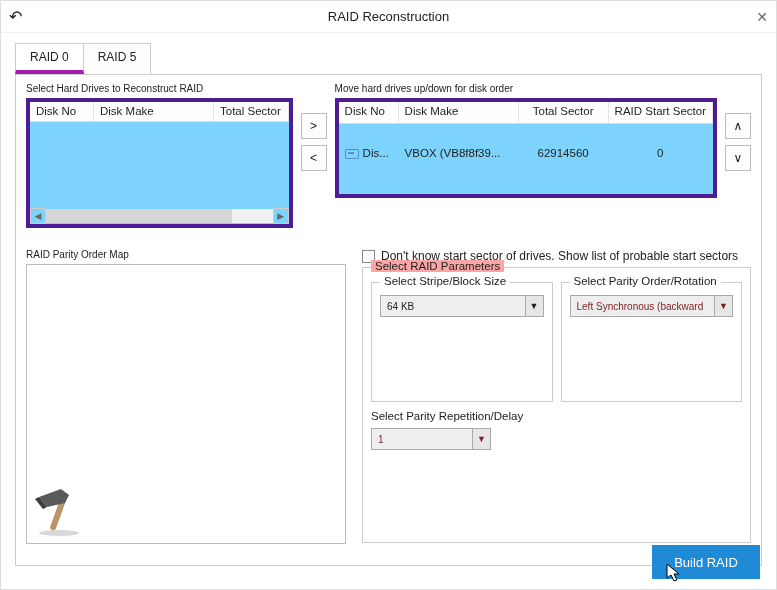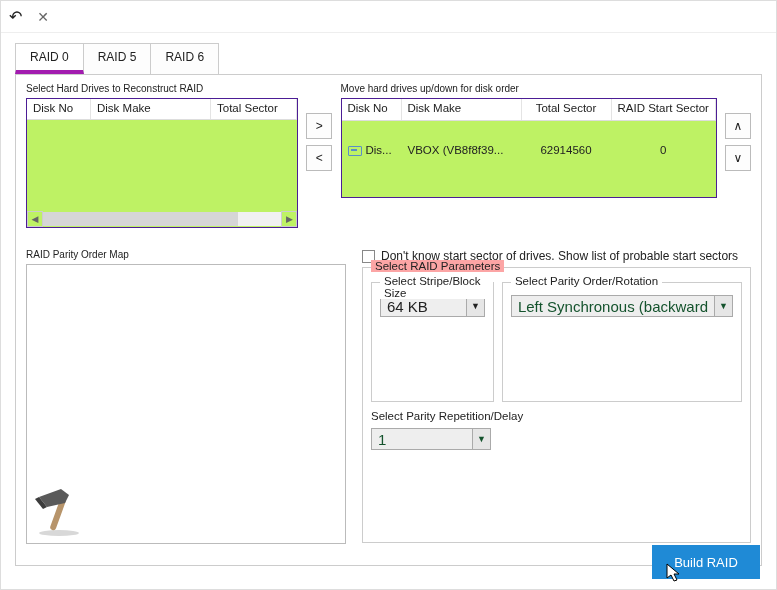--- a/index.html
+++ b/index.html
@@ -12,21 +12,21 @@
   .tabbar { display:flex; padding:10px 14px 0 14px; }
   .tab { padding:6px 14px; border:1px solid #ccc; border-bottom:none; background:#fdfdfd; font-size:12px; cursor:pointer; margin-right:-1px; }
   .tab.active { background:#fff; border-bottom:4px solid #a21caf; position:relative; z-index:2; }
   .tabpanel { border:1px solid #ccc; margin:0 14px 8px 14px; padding:8px 10px 10px 10px; height:492px; position:relative; }
   .cols { display:flex; gap:8px; height:150px; }
   .leftcol { width:292px; }
   .midbtns { width:28px; display:flex; flex-direction:column; gap:6px; padding-top:30px; }
   .rightcol { flex:1; position:relative; }
   .farbtns { width:28px; display:flex; flex-direction:column; gap:6px; padding-top:30px; }
   .seclabel { font-size:10px; margin-bottom:4px; }
-  .listbox { border:1px solid #4c1d95; background:#bef264; }
+  .listbox { border:4px solid #4c1d95; background:#7dd3fc; }
   .lhead { display:flex; background:#fff; border-bottom:1px solid #ddd; height:22px; }
   .lhead .cell { padding:3px 6px; border-right:1px solid #e4e4e4; font-size:11.5px; white-space:nowrap; overflow:hidden; }
   .lbody { height:96px; overflow:hidden; }
   .lrow { display:flex; height:20px; align-items:center; }
   .lrow .cell { padding:2px 6px; border-right:1px solid transparent; font-size:11.5px; white-space:nowrap; overflow:hidden; text-overflow:ellipsis;margin-top:38px; }
   .hscroll { height:16px; display:flex; align-items:center; }
   .hscroll .arrow { width:16px; height:16px; border:1px solid #ccc; display:flex; align-items:center; justify-content:center; font-size:9px; color:#666; }
   .hscroll .track { flex:1; background:#f1f1f1; height:14px; position:relative; }
   .hscroll .thumb { position:absolute; left:0; top:0; height:14px; width:82%; background:#d6d6d6; }
   .sqbtn { width:26px; height:26px; border:1px solid #bbb; background:#fdfdfd; display:flex; align-items:center; justify-content:center; font-size:12px; cursor:pointer; }
@@ -37,44 +37,44 @@
   .rightlow { flex:1; display:flex; flex-direction:column; }
   .chkline { display:flex; align-items:center; gap:6px; font-size:12px; margin-bottom:4px; }
   .chkbox { width:13px; height:13px; border:1px solid #888; background:#fff; }
   .group { border:1px solid #ccc; padding:6px 8px 8px 8px; position:relative; margin-bottom:6px; }
   .group > .glabel { position:absolute; top:-8px; left:8px; background:#fca5a5; padding:0 4px; font-size:11.5px; }
   .subgroup { border:1px solid #ccc; padding:6px 8px; position:relative; }
   .subgroup > .glabel { position:absolute; top:-8px; left:8px; background:#fff; padding:0 4px; font-size:11.5px; }
   .params-row { display:flex; gap:8px; margin-top:8px;align-items:center; }
   .params-row .subgroup { flex:1; height:120px; }
   .combo { border:1px solid #aaa; background:#eee; height:22px; display:flex; align-items:center; margin-top:6px; }
-  .combo.disabled { color:#14532d; }
-  .combo .ctext { flex:1; padding:0 6px; font-size:15px; white-space:nowrap; overflow:hidden; }
+  .combo.disabled { color:#7f1d1d; }
+  .combo .ctext { flex:1; padding:0 6px; font-size:10px; white-space:nowrap; overflow:hidden; }
   .combo .carrow { width:18px; height:100%; border-left:1px solid #aaa; display:flex; align-items:center; justify-content:center; font-size:9px; background:#e6e6e6; }
   .reprow { margin-top:8px; }
   .reprow .rlabel { font-size:11.5px; }
   .reprow .combo { width:120px; }
   .buildbtn { position:absolute; right:16px; bottom:10px; background:#1f8ad6; color:#fff; border:none; height:34px; width:108px; font-size:13px; cursor:pointer; display:flex; align-items:center; justify-content:center; }
   .cursor { position:absolute; right:94px; bottom:6px; font-size:16px; color:#000; pointer-events:none; }
   .diskicon { display:inline-block; width:14px; height:10px; border:1px solid #5a8ec8; border-radius:1px; margin-right:4px; vertical-align:middle; position:relative; }
   .diskicon::after { content:""; position:absolute; left:2px; top:2px; width:6px; height:2px; background:#5a8ec8; }
 </style>
 </head>
 <body>
 
 <div class="window">
   <div class="titlebar">
     <div class="back">↶</div>
+    <div class="title">RAID Reconstruction</div>
     <div class="close">✕</div>
   </div>
 
   <div class="tabbar">
     <div class="tab active">RAID 0</div>
     <div class="tab">RAID 5</div>
-    <div class="tab">RAID 6</div>
   </div>
 
   <div class="tabpanel">
     <div class="cols">
       <div class="leftcol">
         <div class="seclabel">Select Hard Drives to Reconstruct RAID</div>
         <div class="listbox" style="height:130px; display:flex; flex-direction:column;">
           <div class="lhead">
             <div class="cell" style="width:64px">Disk No</div>
             <div class="cell" style="width:120px">Disk Make</div>

